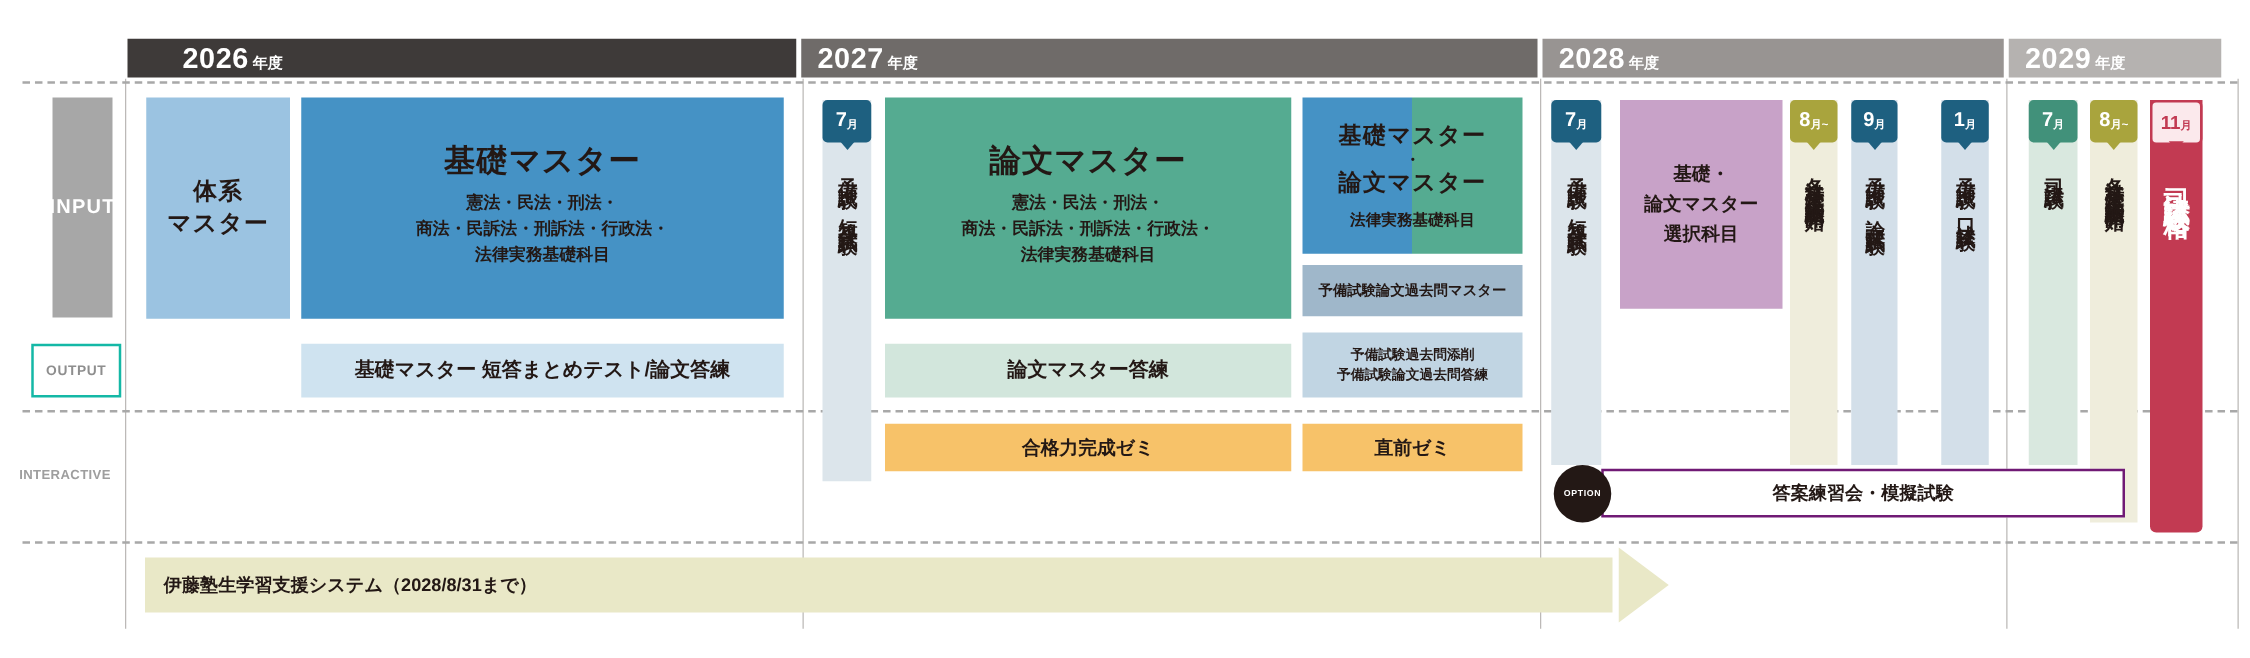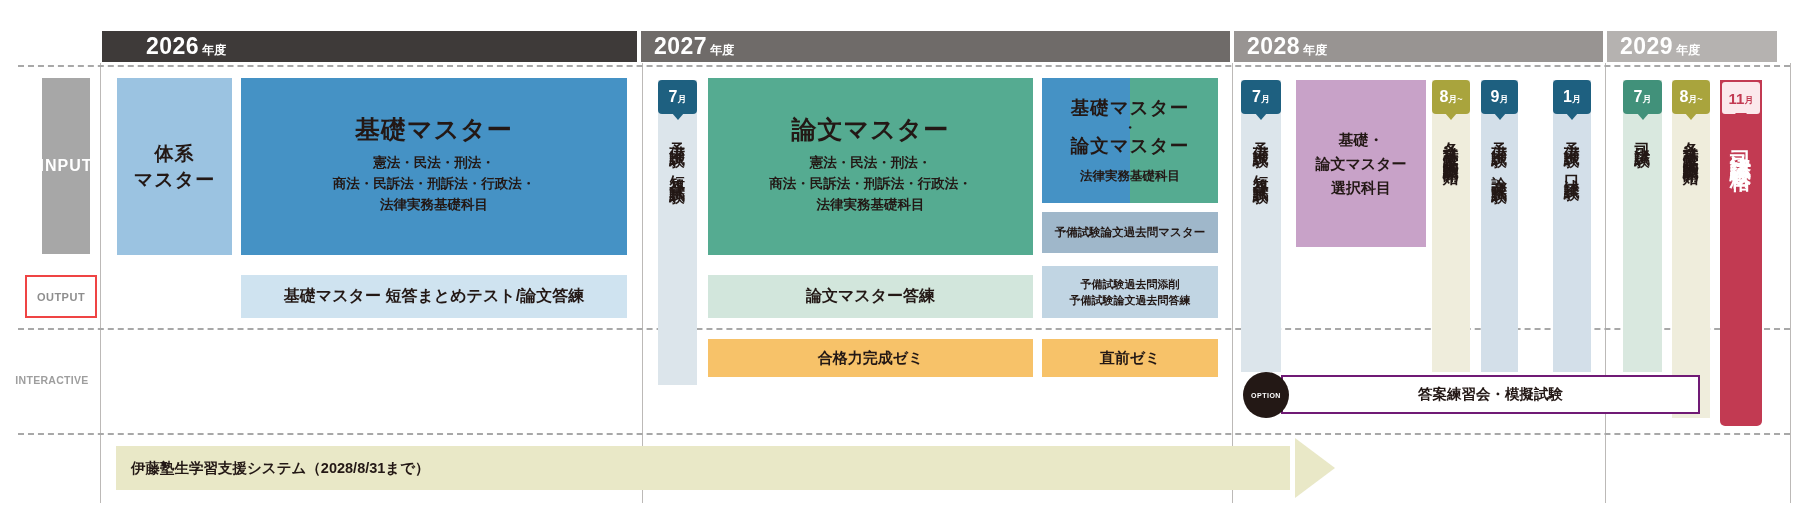--- a/index.html
+++ b/index.html
@@ -7,21 +7,21 @@
     position:relative;width:1800px;height:526px;background:#fff;
     font-family:"Liberation Sans","DejaVu Sans",sans-serif;color:#231815;overflow:hidden;
   }
   .vline{position:absolute;top:63px;height:440px;width:1px;background:#bcb9b7;}
   .dash{position:absolute;left:18px;width:1772px;height:0;border-top:2px dashed #a8a8a8;}
   .yearbar{position:absolute;top:31px;height:31px;display:flex;align-items:center;padding-left:13px;box-sizing:border-box;color:#fff;}
   .ynum{font-size:23px;font-weight:bold;letter-spacing:.5px;line-height:1;}
   .ysuf{font-size:12px;font-weight:bold;margin-left:3px;margin-top:7px;line-height:1;}
   .inputbox{position:absolute;left:25px;top:78px;width:48px;height:176px;background:#a7a7a7;color:#fff;
     display:flex;align-items:center;justify-content:center;font-weight:bold;font-size:16px;letter-spacing:1px;margin-left:17px;}
-  .outputbox{position:absolute;left:25px;top:275px;width:72px;height:43px;background:#fff;border:2px solid #ef4444;
+  .outputbox{position:absolute;left:25px;top:275px;width:72px;height:43px;background:#fff;border:2px solid #14b8a6;
     color:#8e8e8e;display:flex;align-items:center;justify-content:center;font-weight:bold;font-size:11px;letter-spacing:.5px;box-sizing:border-box;}
   .interlabel{position:absolute;left:4px;top:374px;width:96px;text-align:center;color:#9e9e9e;font-weight:bold;font-size:10.5px;letter-spacing:.3px;}
   .course{position:absolute;display:flex;flex-direction:column;align-items:center;justify-content:center;box-sizing:border-box;text-align:center;}
   .t-big{font-size:25px;font-weight:bold;letter-spacing:1px;line-height:1.1;}
   .t-mid{font-size:19px;font-weight:bold;letter-spacing:1px;line-height:1.35;}
   .subj{font-size:13.5px;font-weight:bold;line-height:1.55;margin-top:11px;font-family:Liberation Mono, monospace;}
   .bandbox{position:absolute;display:flex;align-items:center;justify-content:center;font-weight:bold;box-sizing:border-box;text-align:center;}
   .evcol{position:absolute;top:80px;box-sizing:border-box;}
   .colbg{position:absolute;left:0;top:0;width:100%;height:100%;}
   .badge{position:absolute;top:0;left:0;width:100%;height:34px;border-radius:4px;background:var(--bc);color:#fff;

